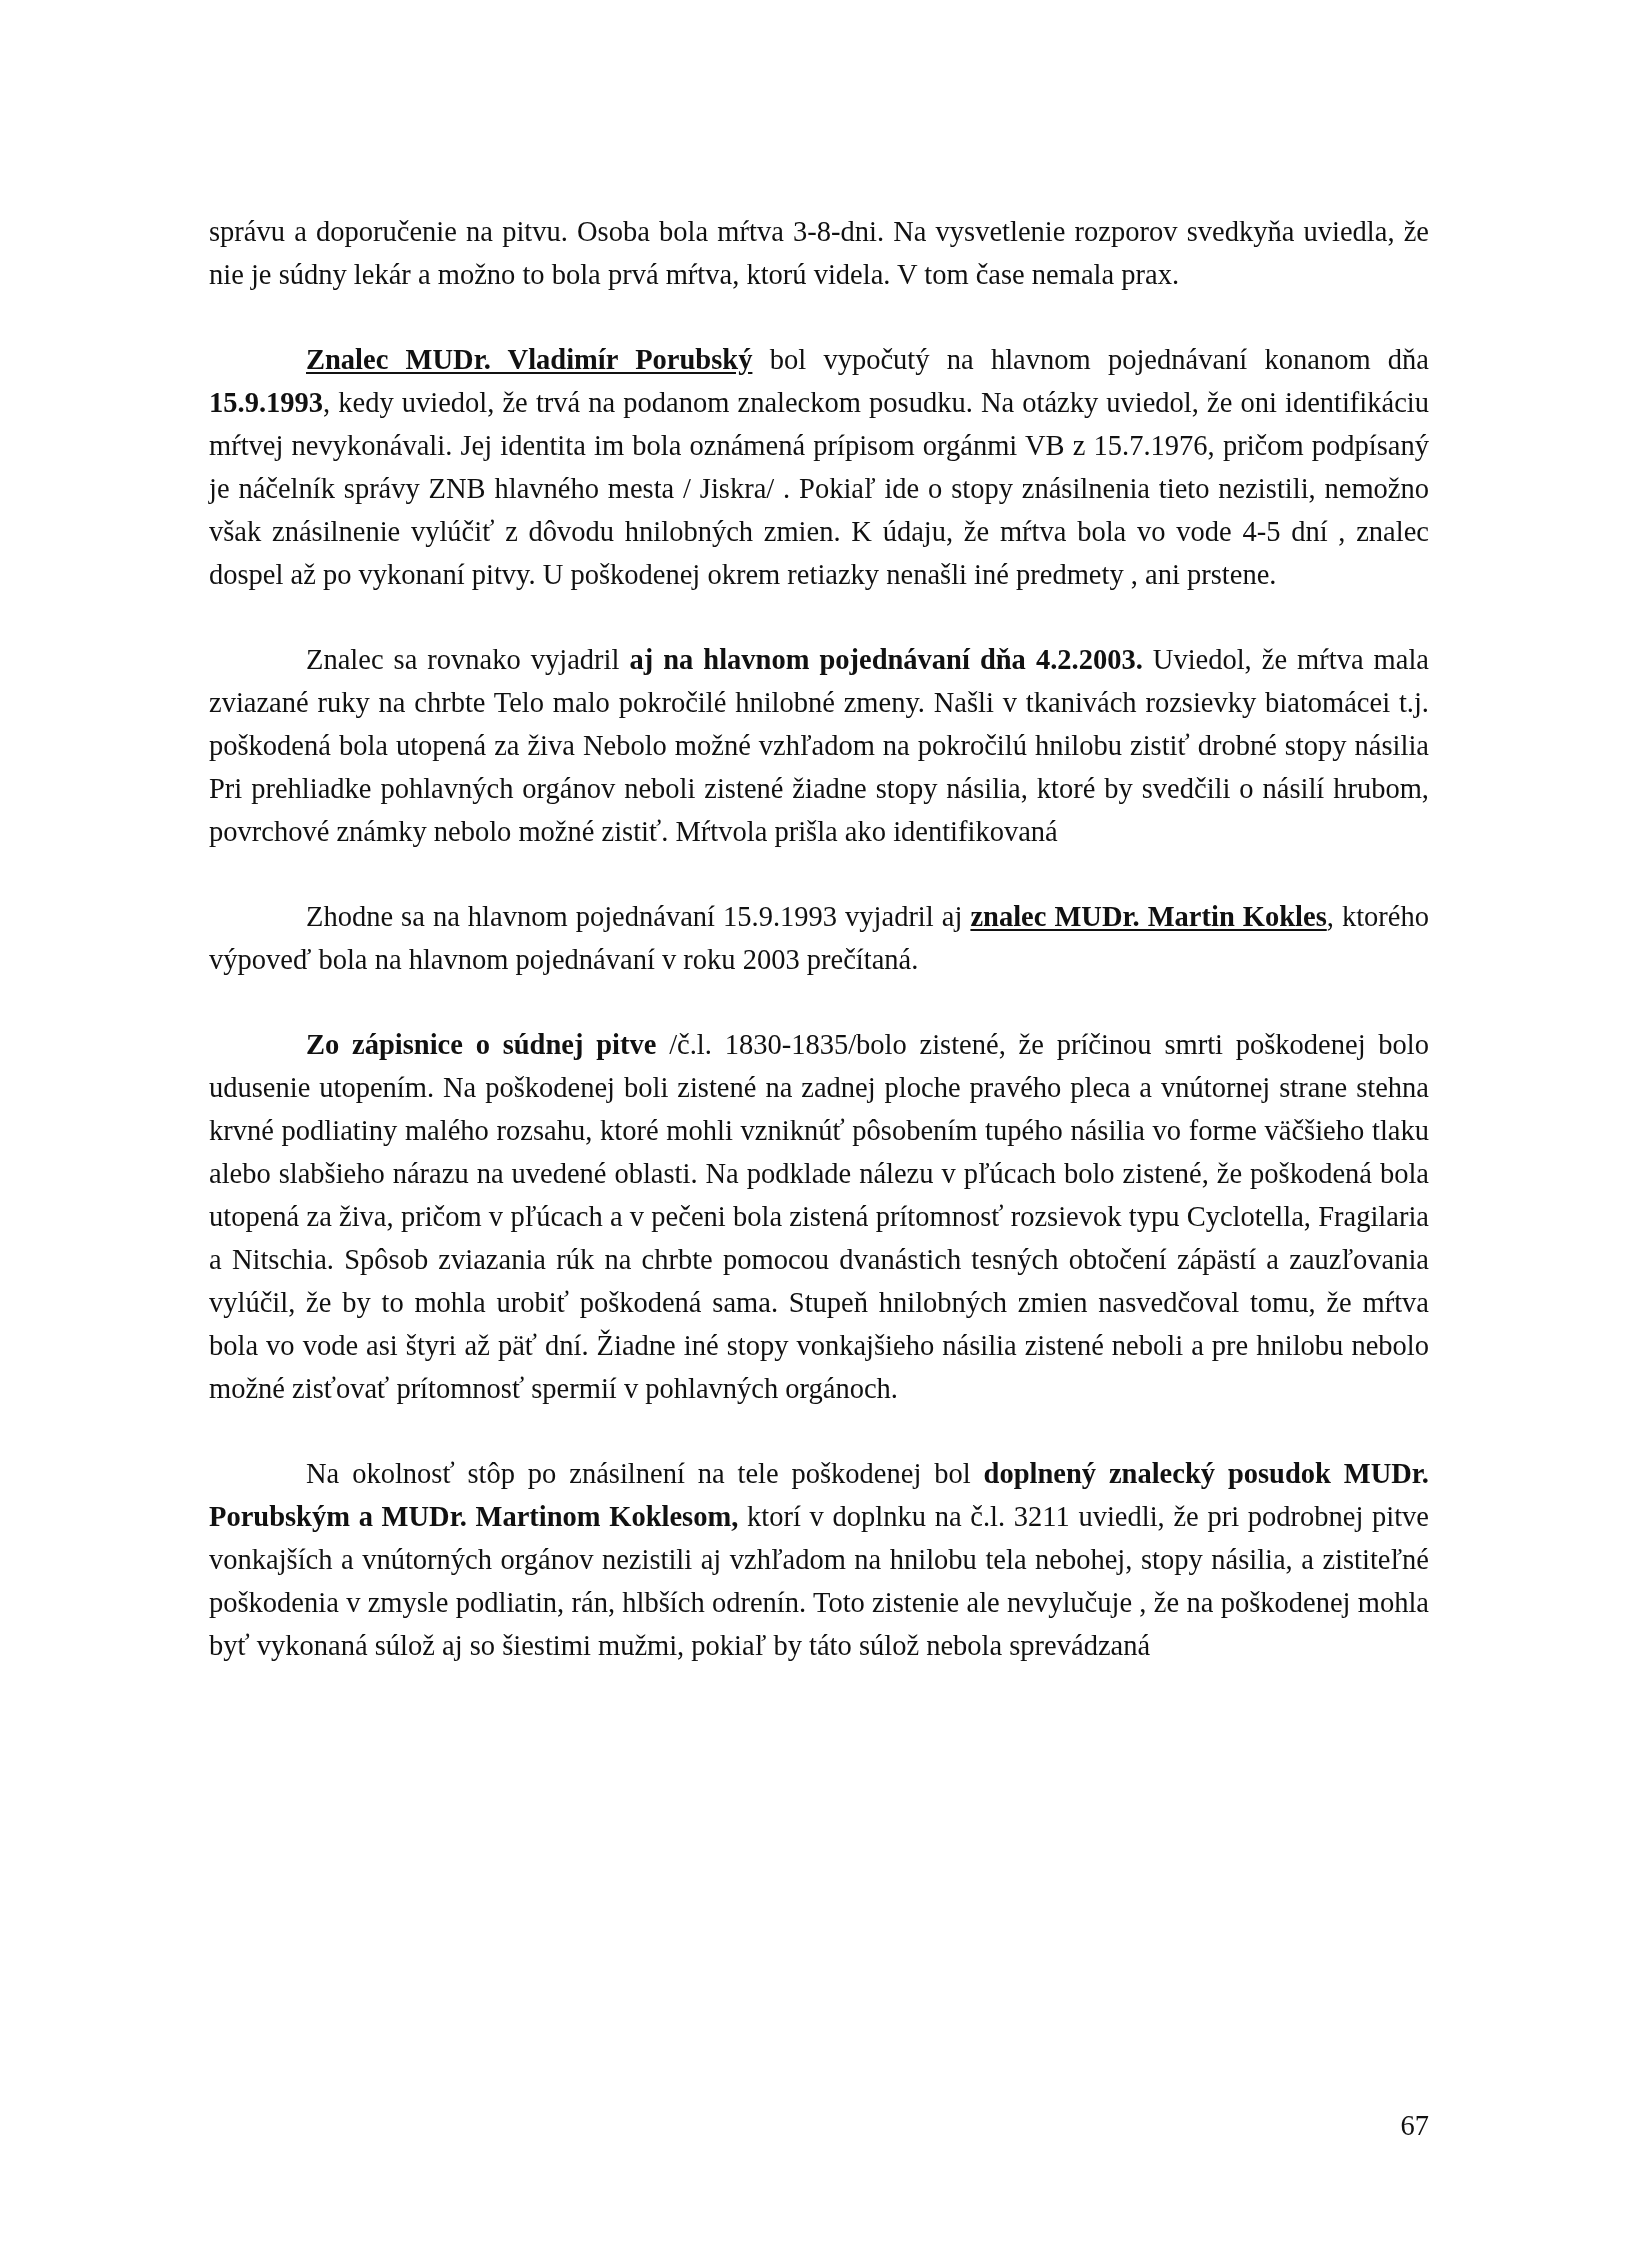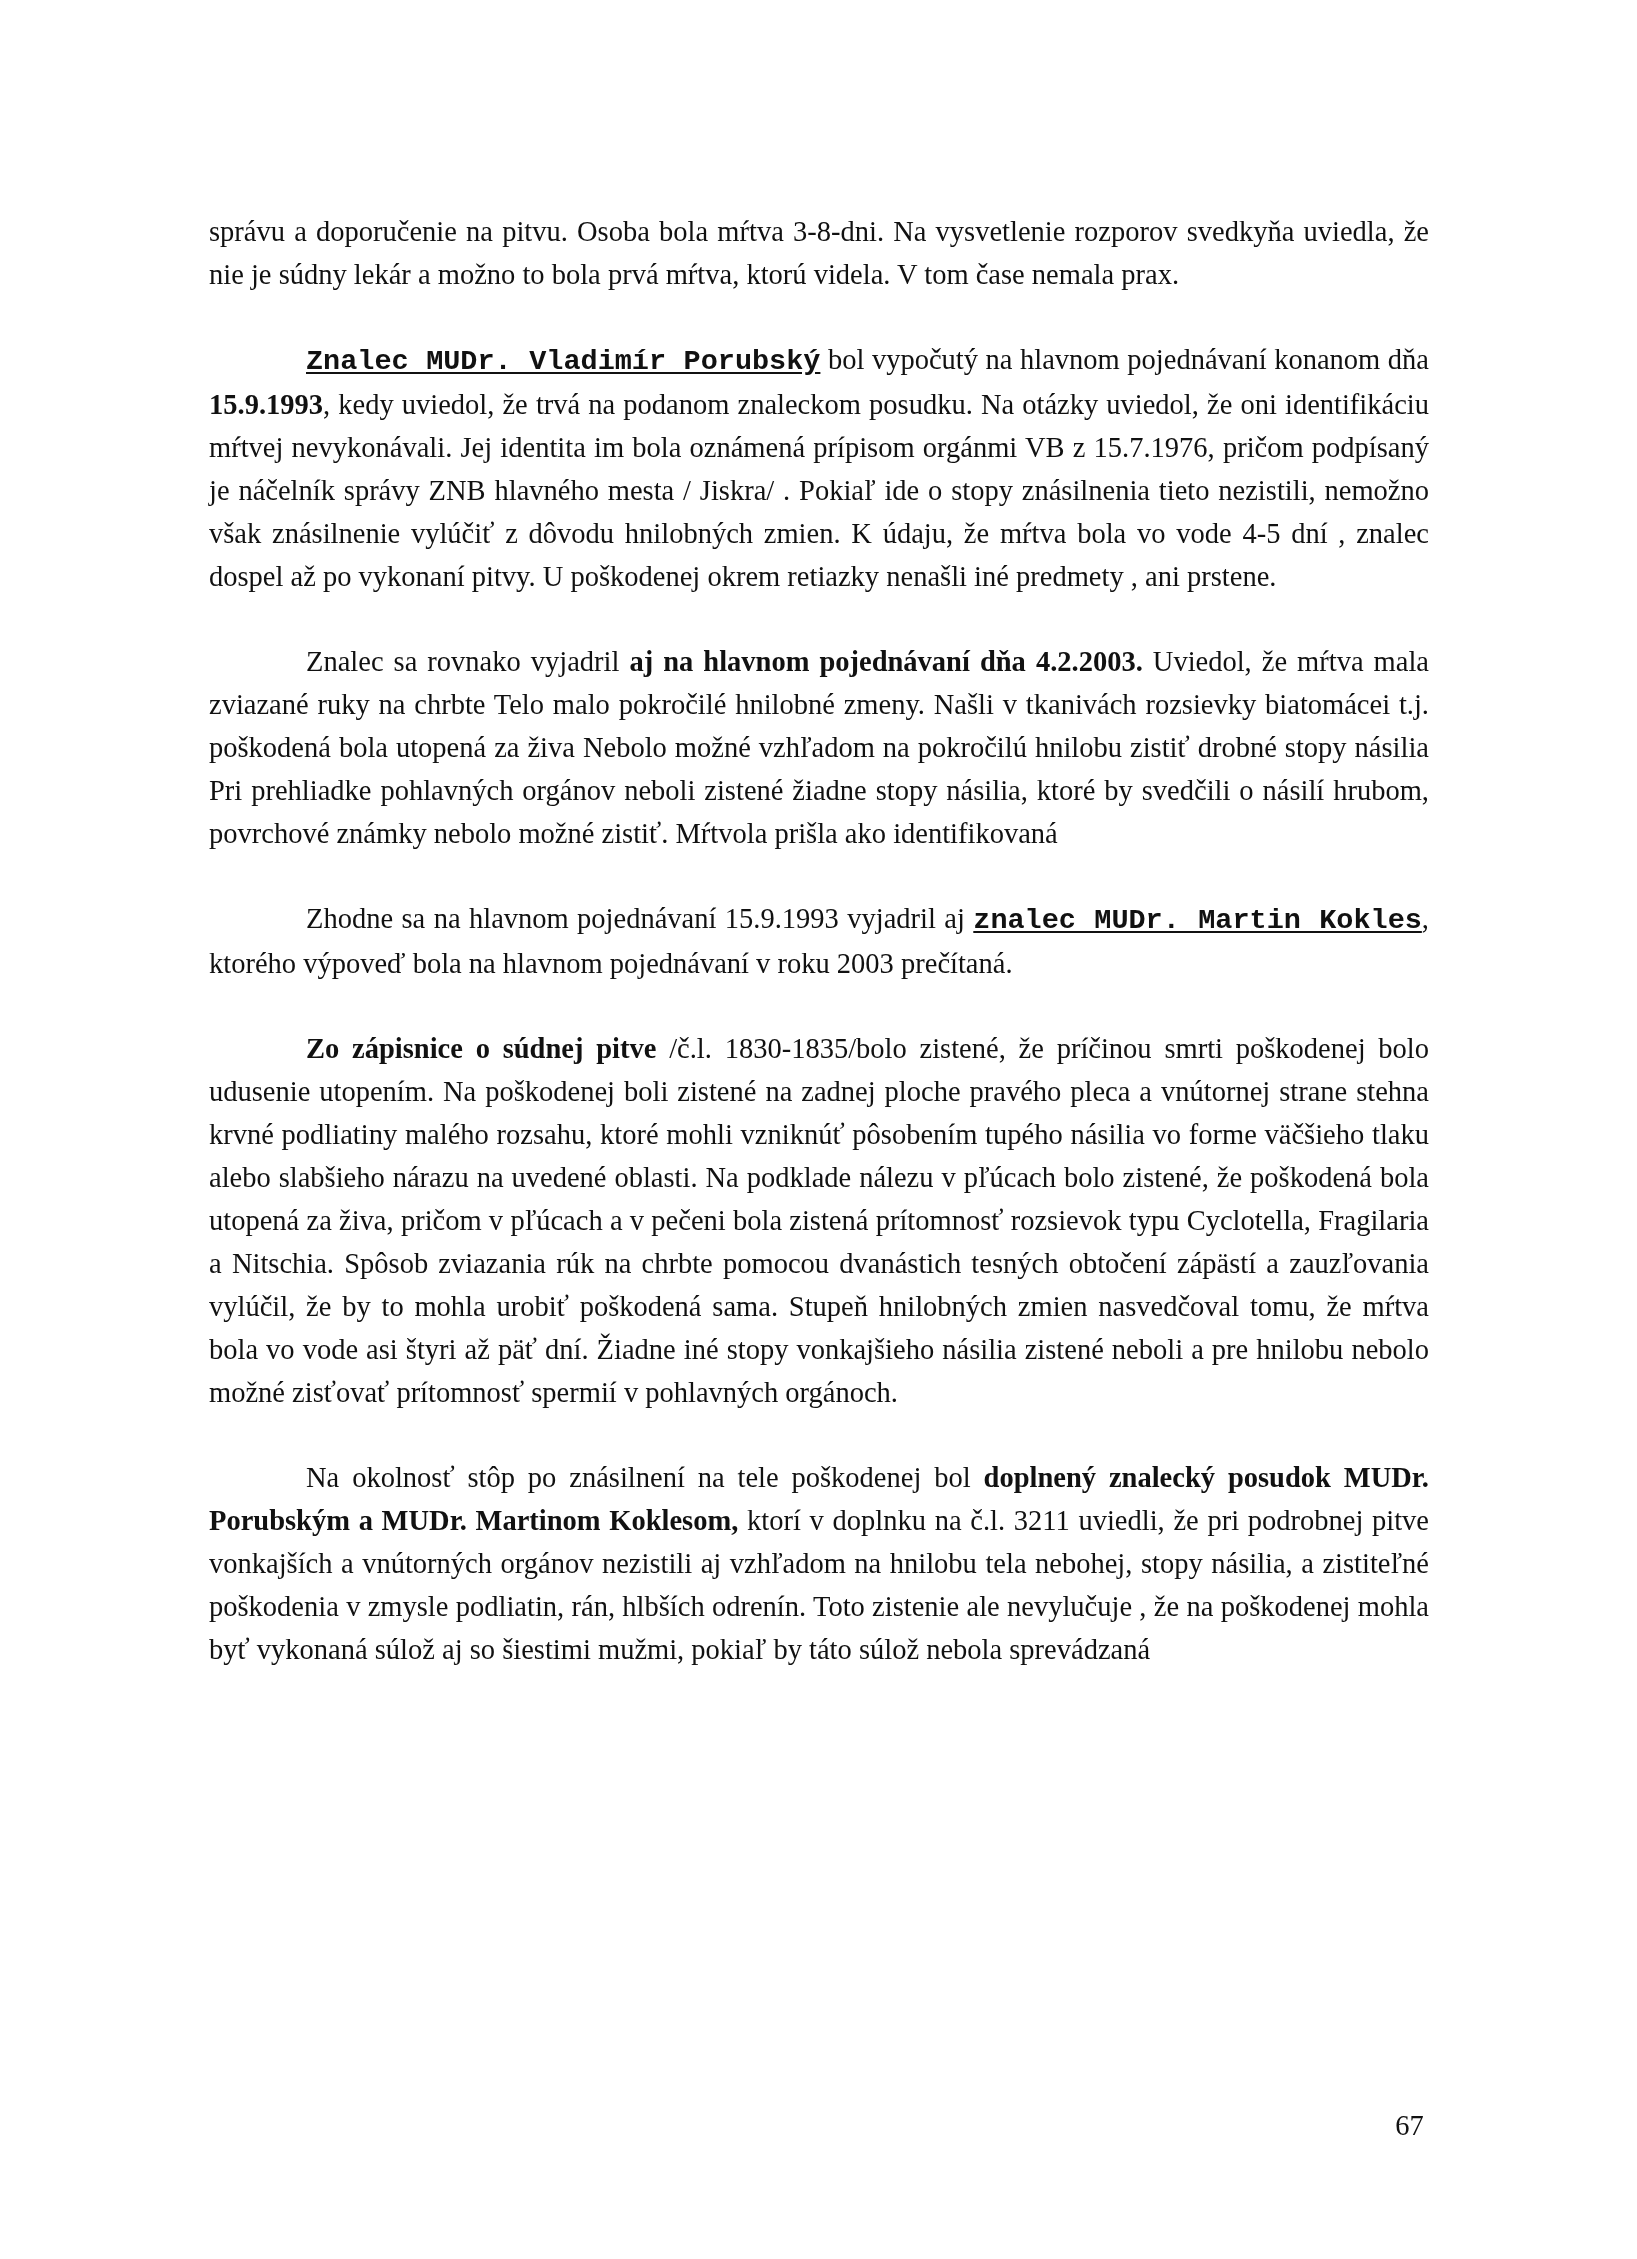--- a/index.html
+++ b/index.html
@@ -24,27 +24,27 @@
     .para {
       font-size: 28.5px;
       line-height: 43px;
       text-align: justify;
       margin: 0;
       hyphens: none;
     }
     .indent { text-indent: 97px; }
     .gap1 { margin-top: 42px; }
     .b { font-weight: bold; }
-    .u { text-decoration: underline; text-underline-offset: 2.9px; font-family: Liberation Mono, monospace; }
+    .u { text-decoration: underline; text-underline-offset: 2.9px; }
     .page-number {
       position: absolute;
       left: 1390px;
       top: 2105px;
       width: 39px;
-      text-align: center;
+      text-align: right;
       font-size: 28.5px;
       line-height: 42px;
       font-family: "Liberation Serif", "DejaVu Serif", serif;
     }
   </style>
 </head>
 <body>
 
 <div class="page">
 

